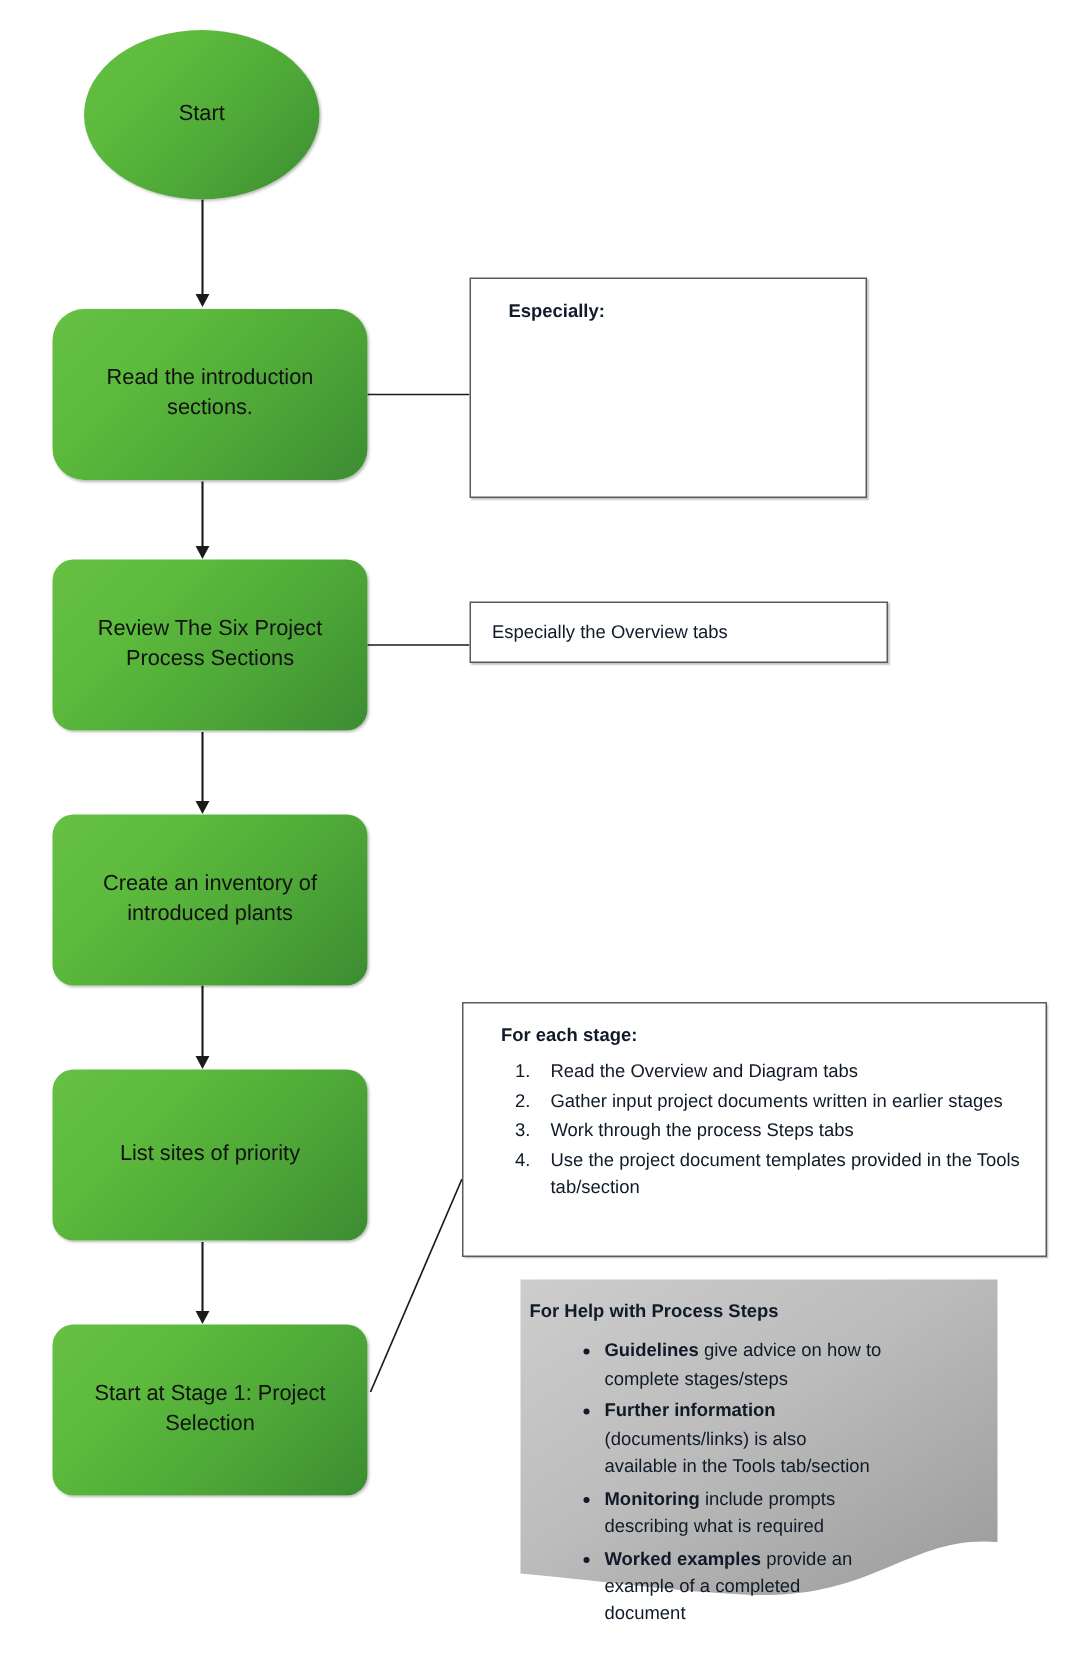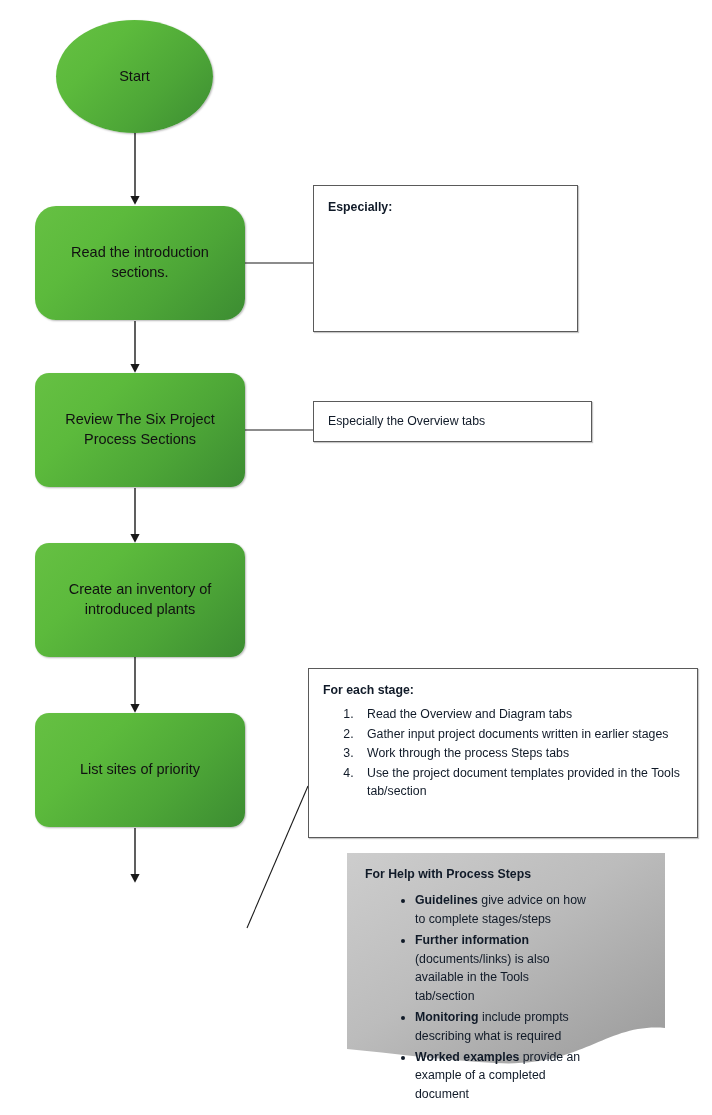--- a/index.html
+++ b/index.html
@@ -20,33 +20,33 @@
   .node.rounded{border-radius:14px;}
   .node span{display:block;padding:0 8px;}
 
   
   .callout{
     position:absolute;background:#fff;border:1px solid #5a5a5a;
     box-shadow:1px 1px 1px rgba(0,0,0,.22);
     font-size:12.3px;color:#101a28;line-height:1.5;
     box-sizing:border-box;
   }
-  .callout .hdr{font-weight:bold;display:block;}
+  .callout .hdr{font-weight:bold;display:block;margin-left:11px;}
   .callout ul,.callout ol{margin:6px 0 0 0;padding-left:34px;}
   .callout li{margin-bottom:1px;}
   .callout ul{list-style:disc;}
   .callout ol{list-style:decimal;}
   .callout ol li{padding-left:10px;}
   .callout ul li::marker{font-size:13px;}
 
   
   #grey-panel{position:absolute;left:347px;top:853px;width:318px;height:212px;}
   #grey-panel .gtext{
     position:absolute;left:0;top:0;width:264px;
-    padding:12px 14px 0 18px;box-sizing:border-box;
+    padding:12px 14px 0 6px;box-sizing:border-box;
     font-size:12.3px;line-height:1.5;color:#101a28;
   }
   #grey-panel .gtext .hdr{font-weight:bold;display:block;margin-bottom:7px;}
   #grey-panel ul{margin:8px;padding-left:42px;list-style:disc;}
   #grey-panel li{margin-bottom:3px;}
   #grey-panel b{font-weight:bold;}
 
   svg{position:absolute;left:0;top:0;overflow:visible;pointer-events:none;}
 </style>
 </head>
@@ -86,20 +86,23 @@
   </div>
 
   <div class="node rounded" style="left:35px;top:543px;width:210px;height:114px;">
     <span>Create an inventory of introduced plants</span>
   </div>
 
   <div class="node rounded" style="left:35px;top:713px;width:210px;height:114px;">
     <span>List sites of priority</span>
   </div>
 
+  <div class="node rounded" style="left:35px;top:883px;width:210px;height:114px;">
+    <span>Start at Stage 1: Project Selection</span>
+  </div>
 
   <div class="callout" style="left:313px;top:185px;width:265px;height:147px;padding:12px 10px 0 14px;">
     <span class="hdr">Especially:</span>
   </div>
 
   <div class="callout" style="left:313px;top:401px;width:279px;height:41px;padding:10px 10px 0 14px;">
     <span>Especially the Overview tabs</span>
   </div>
 
   <div class="callout" style="left:308px;top:668px;width:390px;height:170px;padding:12px 7px 0 14px;">

